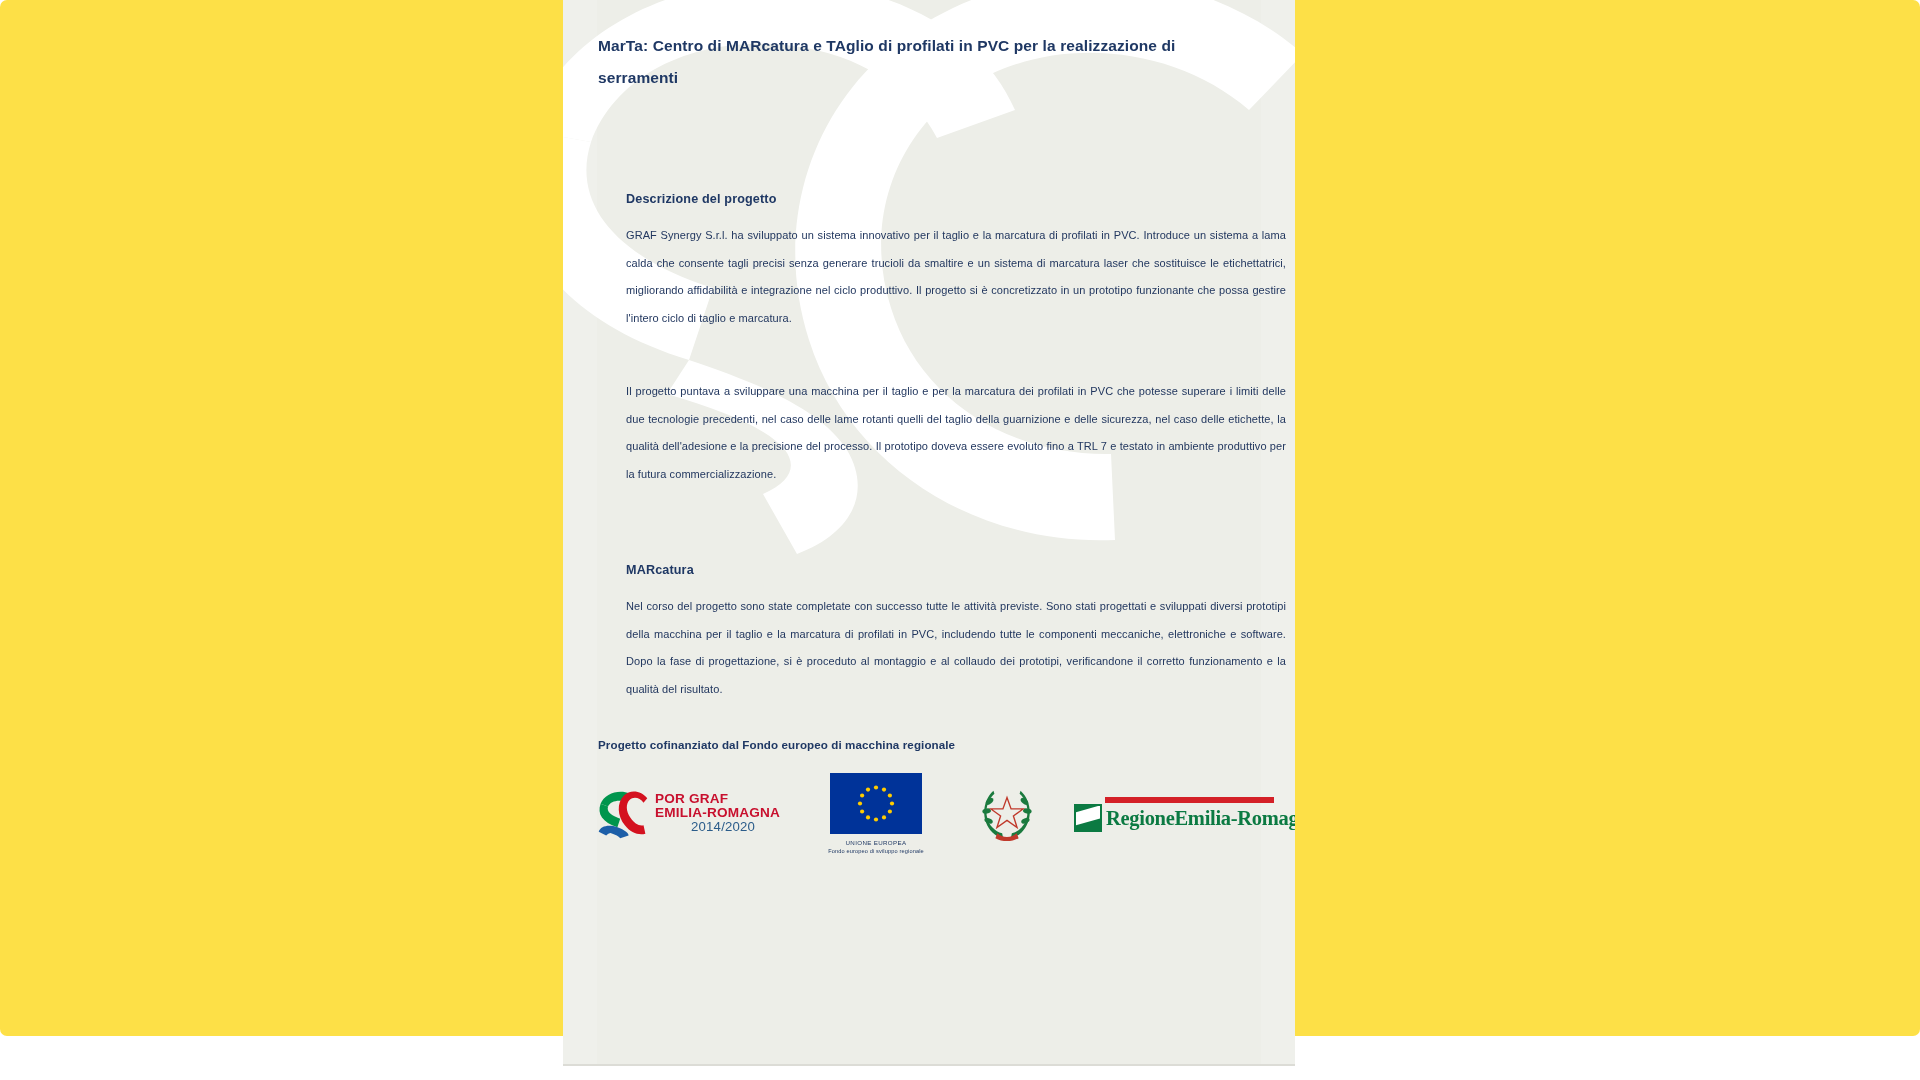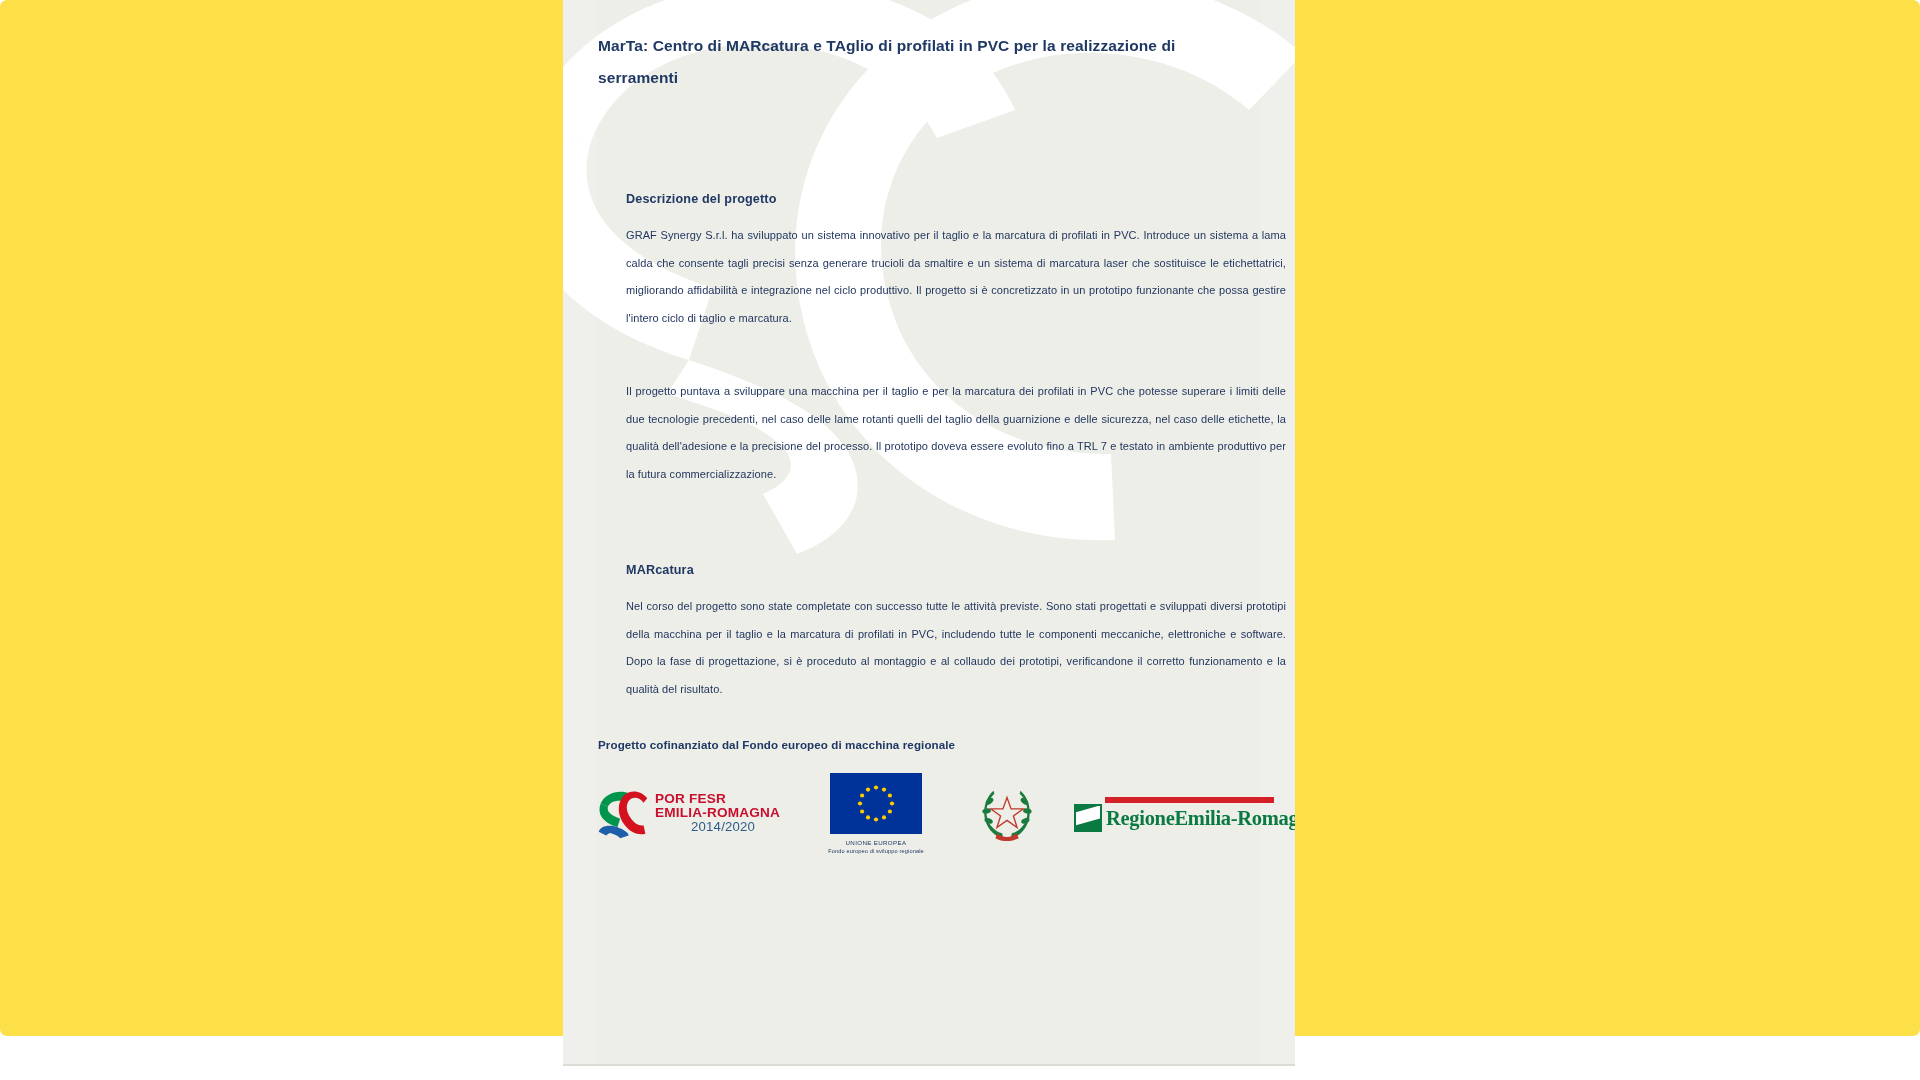--- a/index.html
+++ b/index.html
@@ -305,21 +305,21 @@
           <div class="mark">
             <svg viewBox="0 0 60 56" xmlns="http://www.w3.org/2000/svg" aria-hidden="true">
               <path d="M6 18 C10 7, 26 2, 37 7 L33 16 C26 13, 16 15, 14 21 Z" fill="#00954d"></path>
               <path d="M14 21 C12 27, 18 31, 27 34 L24 43 C8 38, 2 29, 6 18 Z" fill="#00954d"></path>
               <path d="M24 43 C32 46, 36 49, 36 52 L27 55 C26 53, 22 51, 16 49 Z" fill="#1d5fa8"></path>
               <path d="M24 43 C14 40, 6 42, 4 48 L12 52 C14 49, 19 48, 25 50 Z" fill="#1d5fa8"></path>
               <path d="M56 12 C50 4, 38 2, 31 9 C23 17, 24 31, 32 41 C38 49, 47 52, 54 50 L52 41 C47 42, 42 39, 38 33 C33 26, 33 18, 37 14 C41 10, 48 11, 52 17 Z" fill="#d4111f"></path>
             </svg>
           </div>
           <div class="words">
-            <div class="w1">POR FESR</div>
+            <div class="w1">POR GRAF</div>
             <div class="w2">EMILIA-ROMAGNA</div>
             <div class="w3">2014/2020</div>
           </div>
         </div>
 
         <div class="logo" id="logo-eu">
           <div class="flag">
             <svg viewBox="0 0 92 61" xmlns="http://www.w3.org/2000/svg" aria-hidden="true">
               <g fill="#ffcc00">
                 <circle cx="46" cy="14.5" r="2.1"></circle>

